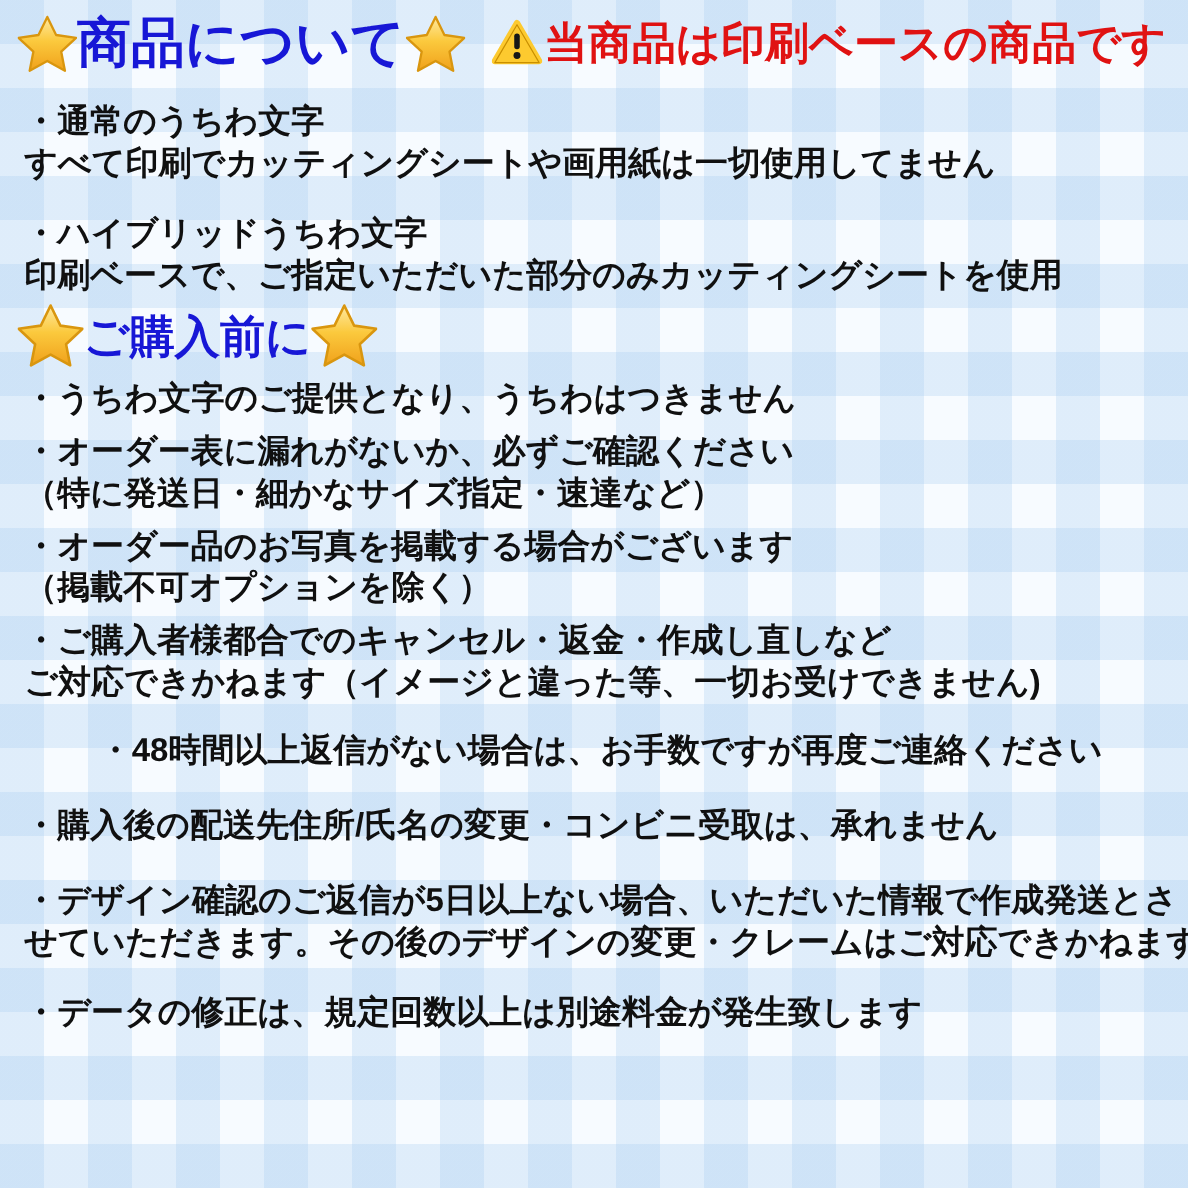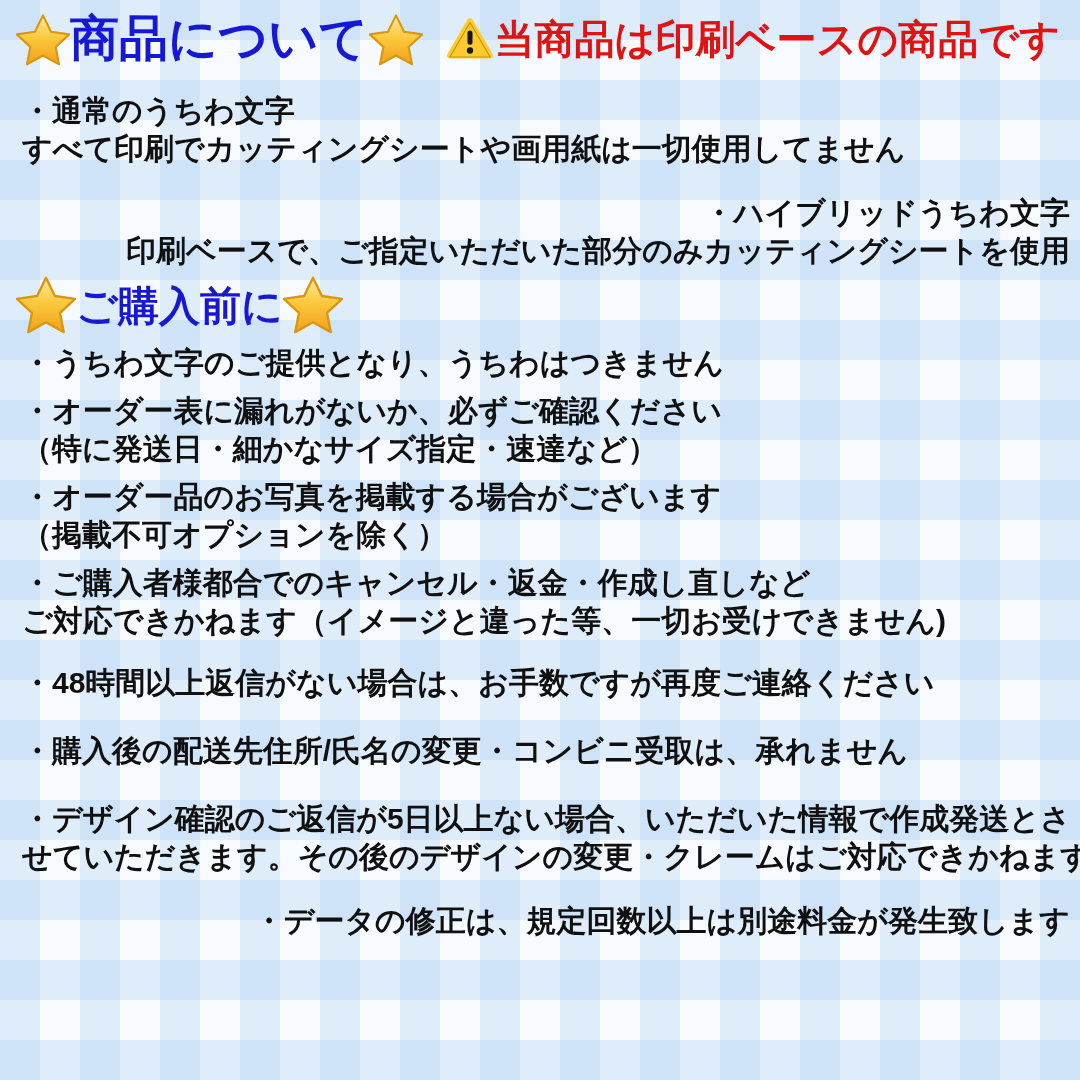--- a/index.html
+++ b/index.html
@@ -30,22 +30,22 @@
   .para,.note{
     margin:0 0 0 6px;
     font-size:30px;line-height:38px;font-weight:800;color:#101010;
   }
   .line{display:block;white-space:nowrap;}
   .h2{
     display:flex;align-items:flex-end;margin:4px 0 0 0;
     font-size:41px;font-weight:800;color:#1717d6;font-family:Liberation Mono, monospace;
   }
   .h2 .star-wrap svg{width:60px;height:60px;}
-  .mt20{margin-top:20px;} .mt26{margin-top:26px;text-align:right;} .mt10{margin-top:10px;}
-  .mt28{margin-top:10px;} .mt24{margin-top:24px;} .mt30{margin-top:30px;}
+  .mt20{margin-top:20px;} .mt26{margin-top:26px;} .mt10{margin-top:10px;}
+  .mt28{margin-top:10px;} .mt24{margin-top:24px;text-align:center;} .mt30{margin-top:30px;}
 </style>
 </head>
 <body>
 
 <svg width="0" height="0" style="position:absolute">
   <defs>
     <linearGradient id="starGrad" x1="0" y1="0" x2="0" y2="1">
       <stop offset="0" stop-color="#ffe9a0"></stop>
       <stop offset="0.45" stop-color="#fbc93d"></stop>
       <stop offset="1" stop-color="#f0a11b"></stop>

